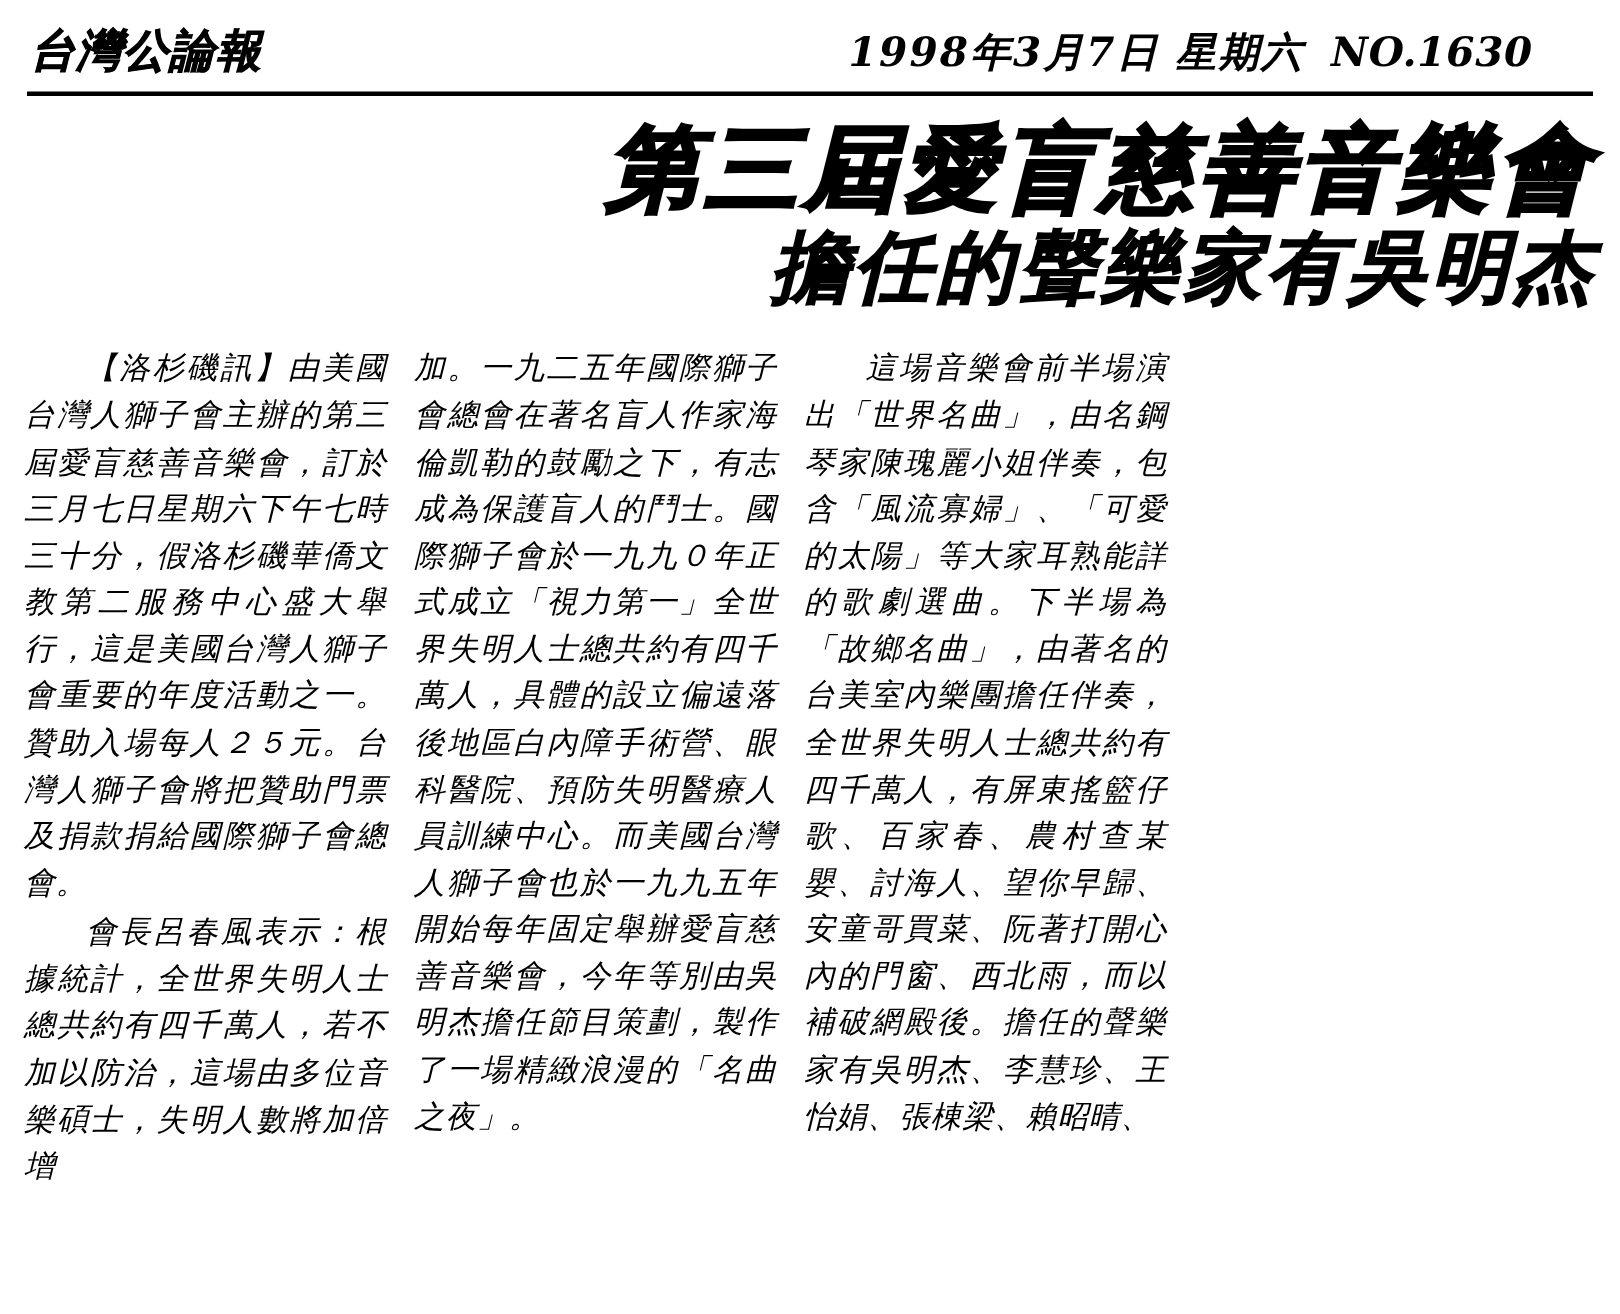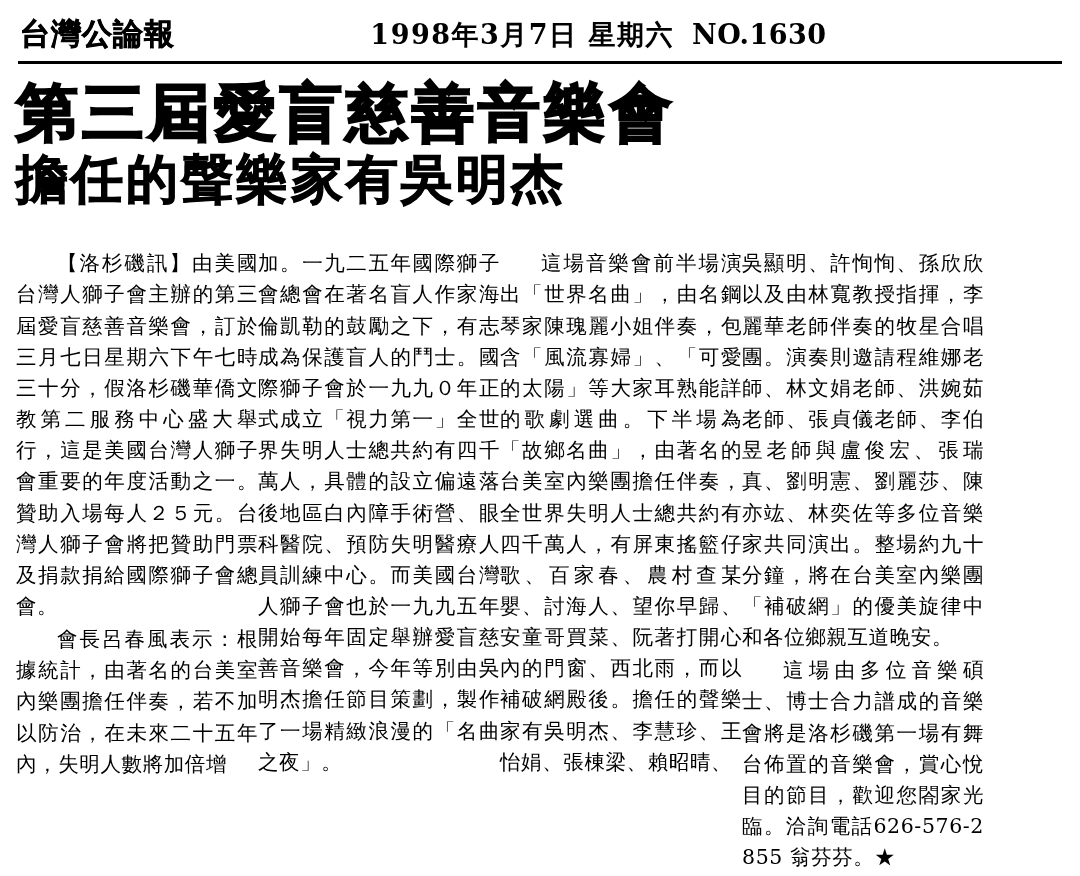--- a/index.html
+++ b/index.html
@@ -15,20 +15,21 @@
     overflow: hidden;
     position: relative;
   }
 
   .page {
     position: relative;
     width: 1080px;
     height: 876px;
     box-sizing: border-box;
     padding: 10px 16px 0 16px;
+    font-style: italic;
   }
 
   
   .masthead {
     display: flex;
     align-items: baseline;
     padding: 4px 0 6px 0;
     border-bottom: 3px solid #000;
     margin: 0 2px 0 2px;
   }
@@ -36,35 +37,35 @@
     font-family: "DejaVu Serif", "Liberation Serif", serif;
     font-weight: 700;
     font-size: 30px;
     letter-spacing: 1px;
     -webkit-text-stroke: 0.6px #000;
     white-space: nowrap;
     padding-left: 2px;
   }
   .masthead-meta {
     flex: 1;
-    text-align: center;
+    text-align: right;
     font-weight: 700;
     font-size: 27px;
     letter-spacing: 1.5px;
     white-space: nowrap;
     padding-right: 40px;
   }
   .masthead-meta .issue {
     margin-left: 18px;
     letter-spacing: 0.5px;
   }
 
   
   .headline-block {
-    text-align: left;
+    text-align: right;
     margin-top: 16px;
   }
   .headline-main {
     font-family: "DejaVu Sans", "Liberation Sans", sans-serif;
     font-weight: 700;
     font-size: 62px;
     line-height: 1.05;
     letter-spacing: 4px;
     -webkit-text-stroke: 2.2px #000;
   }
@@ -74,21 +75,22 @@
     font-size: 52px;
     line-height: 1.1;
     letter-spacing: 3px;
     margin-top: 6px;
     -webkit-text-stroke: 1.1px #000;
   }
 
   
   .columns {
     display: flex;
-    margin-top: 40px;
+    margin-top: 22px;
+    gap: 18px;
     align-items: flex-start;
   }
   .col {
     width: 242px;
     flex: 0 0 242px;
   }
   .col p {
     margin: 0;
     font-size: 20.5px;
     line-height: 1.52;
@@ -117,27 +119,23 @@
   </div>
 
   <div class="headline-block">
     <div class="headline-main">第三屆愛盲慈善音樂會</div>
     <div class="headline-sub">擔任的聲樂家有吳明杰</div>
   </div>
 
   <div class="columns">
     <div class="col">
       <p class="indent">【洛杉磯訊】由美國台灣人獅子會主辦的第三屆愛盲慈善音樂會，訂於三月七日星期六下午七時三十分，假洛杉磯華僑文教第二服務中心盛大舉行，這是美國台灣人獅子會重要的年度活動之一。贊助入場每人２５元。台灣人獅子會將把贊助門票及捐款捐給國際獅子會總會。</p>
-      <p class="indent">會長呂春風表示：根據統計，由著名的台美室內樂團擔任伴奏，若不加以防治，在未來二十五年內，失明人數將加倍增</p>
+      <p class="indent">會長呂春風表示：根據統計，全世界失明人士總共約有四千萬人，若不加以防治，這場由多位音樂碩士，失明人數將加倍增</p>
     </div>
     <div class="col">
       <p>加。一九二五年國際獅子會總會在著名盲人作家海倫凱勒的鼓勵之下，有志成為保護盲人的鬥士。國際獅子會於一九九０年正式成立「視力第一」全世界失明人士總共約有四千萬人，具體的設立偏遠落後地區白內障手術營、眼科醫院、預防失明醫療人員訓練中心。而美國台灣人獅子會也於一九九五年開始每年固定舉辦愛盲慈善音樂會，今年等別由吳明杰擔任節目策劃，製作了一場精緻浪漫的「名曲之夜」。</p>
     </div>
     <div class="col">
       <p class="indent">這場音樂會前半場演出「世界名曲」，由名鋼琴家陳瑰麗小姐伴奏，包含「風流寡婦」、「可愛的太陽」等大家耳熟能詳的歌劇選曲。下半場為「故鄉名曲」，由著名的台美室內樂團擔任伴奏，全世界失明人士總共約有四千萬人，有屏東搖籃仔歌、百家春、農村查某嬰、討海人、望你早歸、安童哥買菜、阮著打開心內的門窗、西北雨，而以補破網殿後。擔任的聲樂家有吳明杰、李慧珍、王怡娟、張棟梁、賴昭晴、</p>
     </div>
-    <div class="col">
-      <p>吳顯明、許恂恂、孫欣欣以及由林寬教授指揮，李麗華老師伴奏的牧星合唱團。演奏則邀請程維娜老師、林文娟老師、洪婉茹老師、張貞儀老師、李伯昱老師與盧俊宏、張瑞真、劉明憲、劉麗莎、陳亦竑、林奕佐等多位音樂家共同演出。整場約九十分鐘，將在台美室內樂團「補破網」的優美旋律中和各位鄉親互道晚安。</p>
-      <p class="indent">這場由多位音樂碩士、博士合力譜成的音樂會將是洛杉磯第一場有舞台佈置的音樂會，賞心悅目的節目，歡迎您閤家光臨。洽詢電話626-576-2855 翁芬芬。★</p>
-    </div>
   </div>
 
 </div>
 
 </body></html>

